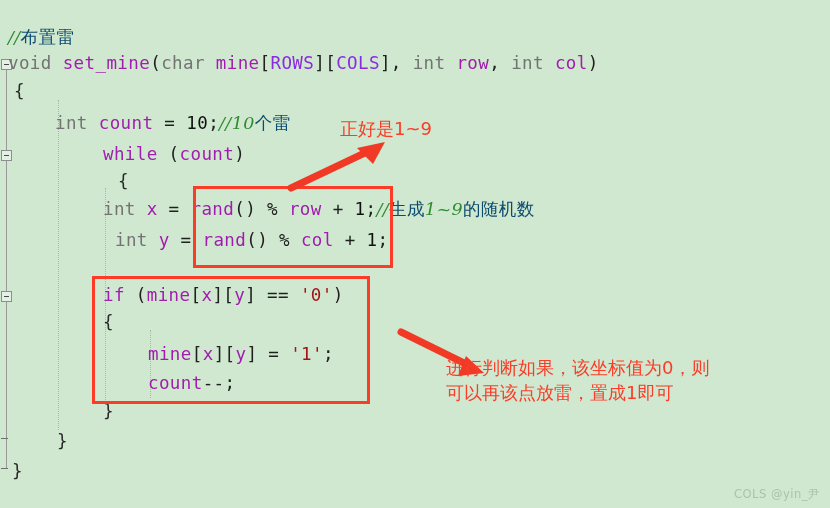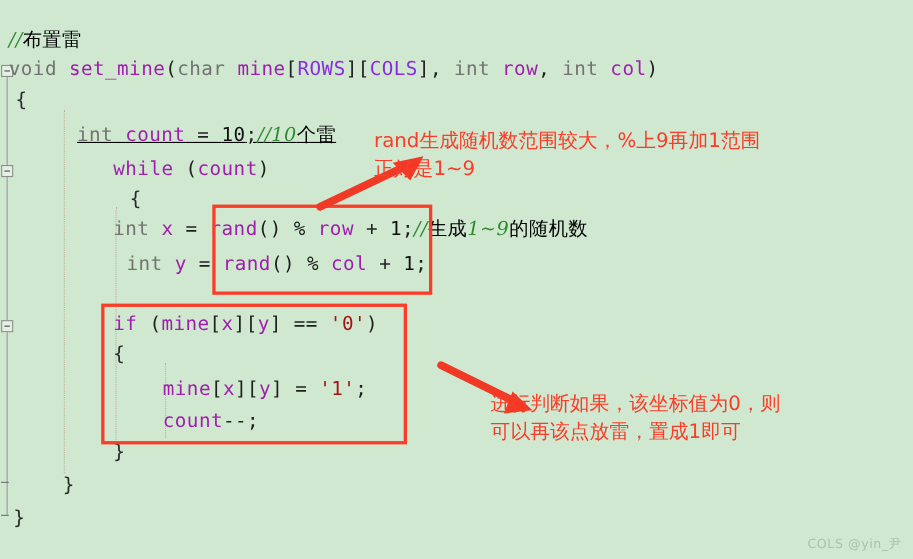--- a/index.html
+++ b/index.html
@@ -37,21 +37,21 @@
     letter-spacing:0.4px;
   }
   .kw{color:#737373;text-align:center;}
   .ctl{color:#a020b0;}
   .id{color:#a21caf;}
   .macro{color:#8a2be2;}
   .punct{color:#202020;}
   .num{color:#101010;}
   .chr{color:#a31515;}
   .cmt{color:#2e8b30;font-style:italic;font-family:"DejaVu Serif",serif;}
-  .cmt-cn{color:#000000;font-family:"DejaVu Sans",sans-serif;font-style:normal;}
+  .cmt-cn{color:#0c4a6e;font-family:"DejaVu Sans",sans-serif;font-style:normal;}
   .brc{color:#2a2a2a;}
 
   
   .guide{
     position:absolute;width:0;border-left:1px dotted #b9a98f;opacity:.85;
   }
 
   
   .redbox{
     position:absolute;border:3px solid #e8392a;box-sizing:border-box;
@@ -87,21 +87,21 @@
   <div id="guides">
       <div class="guide" style="left: 58px; top: 100px; height: 330px;"></div>
       <div class="guide" style="left: 105px; top: 188px; height: 212px;"></div>
       <div class="guide" style="left: 150px; top: 330px; height: 68px;"></div>
     </div>
 
   <div class="code" id="codelines">
       <div class="ln" style="left: 8px; top: 28px;"><span class="cmt">//</span><span class="cmt-cn">布置雷</span></div>
       <div class="ln" style="left: 8px; top: 54px;"><span class="kw">void</span><span class="punct"> </span><span class="id">set_mine</span><span class="punct">(</span><span class="kw">char</span><span class="punct"> </span><span class="id">mine</span><span class="punct">[</span><span class="macro">ROWS</span><span class="punct">][</span><span class="macro">COLS</span><span class="punct">], </span><span class="kw">int</span><span class="punct"> </span><span class="id">row</span><span class="punct">, </span><span class="kw">int</span><span class="punct"> </span><span class="id">col</span><span class="punct">)</span></div>
       <div class="ln" style="left: 14px; top: 82px;"><span class="brc">{</span></div>
-      <div class="ln" style="left: 70px; top: 114px; text-decoration: underline;"><span class="kw">int</span><span class="punct"> </span><span class="id">count</span><span class="punct"> = </span><span class="num">10</span><span class="punct">;</span><span class="cmt">//</span><span class="cmt">10</span><span class="cmt-cn">个雷</span></div>
+      <div class="ln" style="left: 55px; top: 114px;"><span class="kw">int</span><span class="punct"> </span><span class="id">count</span><span class="punct"> = </span><span class="num">10</span><span class="punct">;</span><span class="cmt">//</span><span class="cmt">10</span><span class="cmt-cn">个雷</span></div>
       <div class="ln" style="left: 55px; top: 145px; margin-left: 48px;"><span class="ctl">while</span><span class="punct"> (</span><span class="id">count</span><span class="punct">)</span></div>
       <div class="ln" style="left: 118px; top: 172px;"><span class="brc">{</span></div>
       <div class="ln" style="left: 103px; top: 200px;"><span class="kw">int</span><span class="punct"> </span><span class="id">x</span><span class="punct"> = </span><span class="id">rand</span><span class="punct">() </span><span class="punct">% </span><span class="id">row</span><span class="punct"> + </span><span class="num">1</span><span class="punct">;</span><span class="cmt">//</span><span class="cmt-cn">生成</span><span class="cmt">1~9</span><span class="cmt-cn">的随机数</span></div>
       <div class="ln" style="left: 103px; top: 231px; margin-left: 12px;"><span class="kw">int</span><span class="punct"> </span><span class="id">y</span><span class="punct"> = </span><span class="id">rand</span><span class="punct">() </span><span class="punct">% </span><span class="id">col</span><span class="punct"> + </span><span class="num">1</span><span class="punct">;</span></div>
       <div class="ln" style="left: 103px; top: 286px;"><span class="ctl">if</span><span class="punct"> (</span><span class="id">mine</span><span class="punct">[</span><span class="id">x</span><span class="punct">][</span><span class="id">y</span><span class="punct">] == </span><span class="chr">'0'</span><span class="punct">)</span></div>
       <div class="ln" style="left: 103px; top: 313px;"><span class="brc">{</span></div>
       <div class="ln" style="left: 148px; top: 345px;"><span class="id">mine</span><span class="punct">[</span><span class="id">x</span><span class="punct">][</span><span class="id">y</span><span class="punct">] = </span><span class="chr">'1'</span><span class="punct">;</span></div>
       <div class="ln" style="left: 148px; top: 374px;"><span class="id">count</span><span class="punct">--;</span></div>
       <div class="ln" style="left: 103px; top: 402px;"><span class="brc">}</span></div>
       <div class="ln" style="left: 57px; top: 432px;"><span class="brc">}</span></div>
@@ -117,19 +117,19 @@
     <path d="M 6 50 L 86 12" stroke="#f03a26" stroke-width="7" stroke-linecap="round" fill="none"></path>
     <path d="M 100 4 L 72 10 L 88 26 Z" fill="#f03a26"></path>
   </svg>
 
   <svg class="arrow" style="left:396px;top:326px;" width="95" height="52" viewBox="0 0 95 52">
     <path d="M 5 6 L 74 40" stroke="#f03a26" stroke-width="7" stroke-linecap="round" fill="none"></path>
     <path d="M 88 47 L 62 50 L 70 30 Z" fill="#f03a26"></path>
   </svg>
 
   <div id="notes">
-      <div class="anno" style="left: 340px; top: 116px; color: rgb(250, 60, 40);"><div>rand生成随机数范围较大，%上9再加1范围</div><div>正好是1~9</div></div>
+      <div class="anno" style="left: 340px; top: 116px; color: rgb(250, 60, 40);"><div>正好是1~9</div></div>
       <div class="anno" style="left: 446px; top: 355px; color: rgb(250, 60, 40);"><div>进行判断如果，该坐标值为0，则</div><div>可以再该点放雷，置成1即可</div></div>
     </div>
 
   <div class="watermark">COLS @yin_尹</div>
 
 </div>
 
 </body></html>

